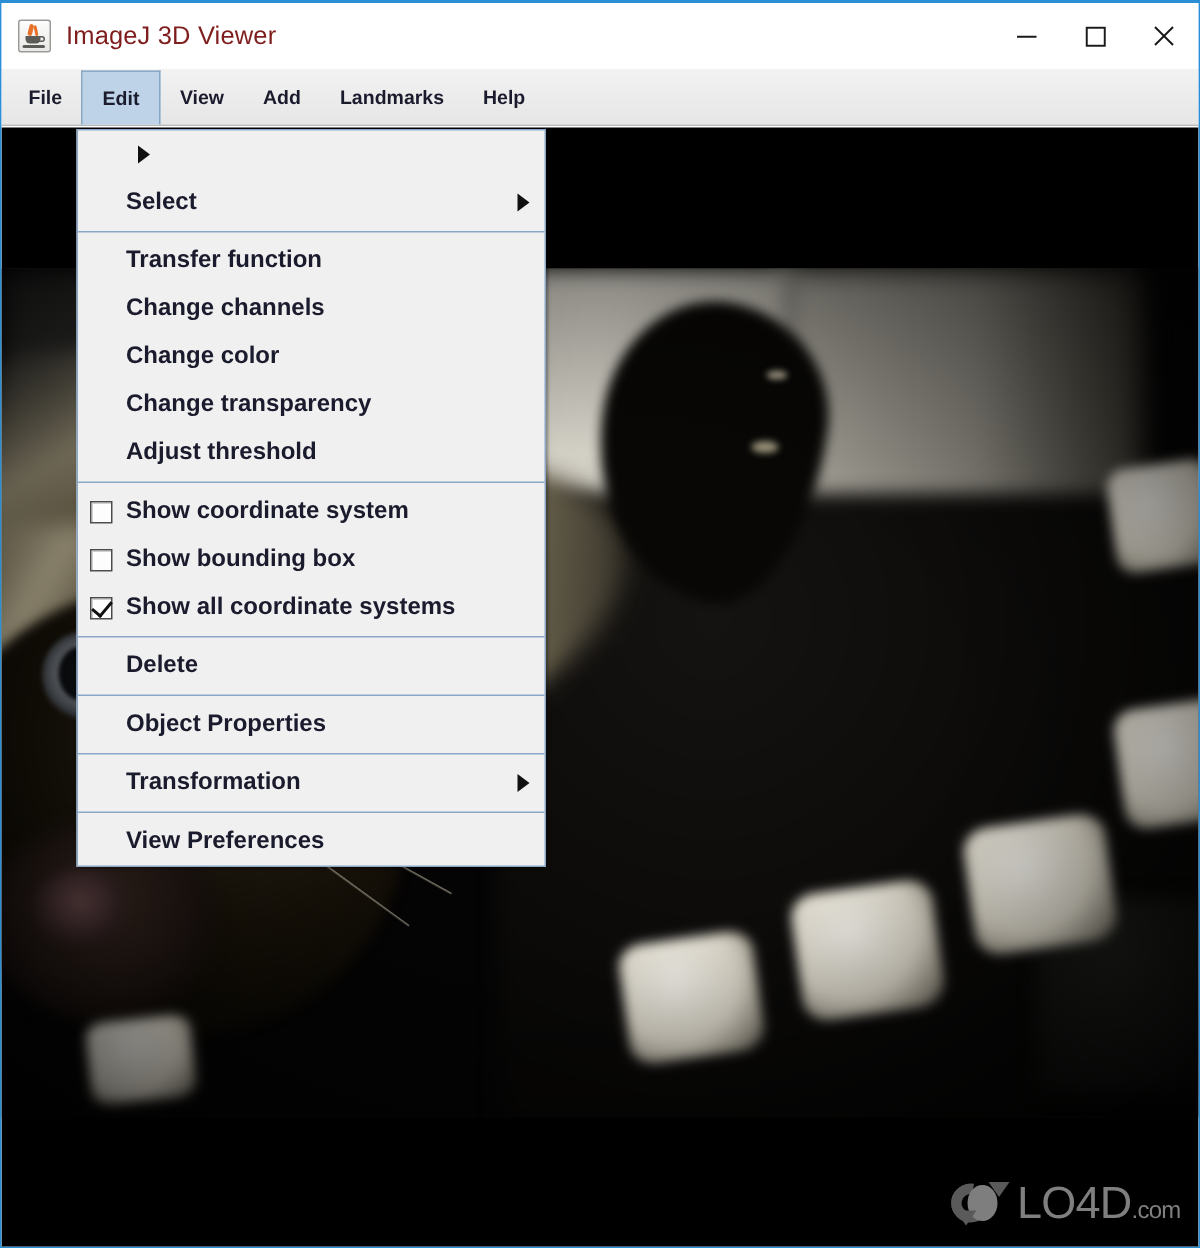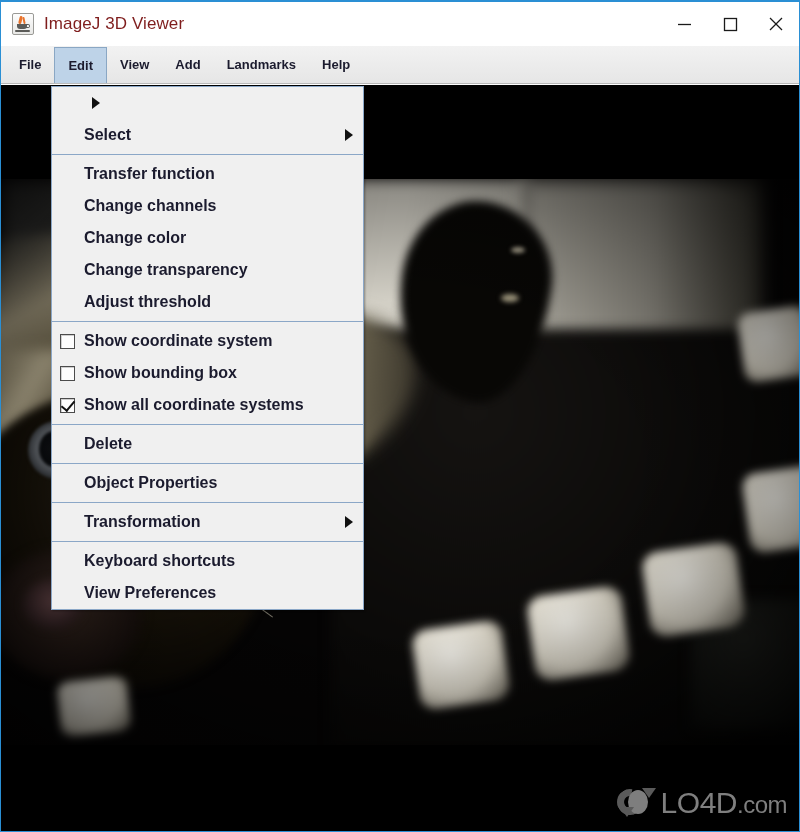--- a/index.html
+++ b/index.html
@@ -307,21 +307,21 @@
     width: 0; height: 0;
     border-left: 7px solid transparent;
     border-right: 7px solid transparent;
     border-bottom: 10px solid #6e6e6e;
     transform: rotate(180deg);
   }
   #wm-text {
     font-size: 30px; color: #9b9b9b; letter-spacing: -0.5px;
     font-family: "Liberation Sans", sans-serif;
   }
-  #wm-text .dotcom { font-size: 24px; }
+  #wm-text .dotcom { font-size: 16px; }
 
   
   #dropdown {
     position: absolute;
     left: 50px; top: 84px;
     width: 313px;
     background: #f0f0f0;
     border: 1px solid #8ba7c7;
     box-shadow: 1px 1px 2px rgba(0,0,0,.35);
     padding: 0;
@@ -523,21 +523,18 @@
     <div class="sep"></div>
 
     <div class="mi">
       <span class="mi-label">Transformation</span>
       <span class="arrow"></span>
     </div>
 
     <div class="sep"></div>
 
     <div class="mi">
-      <span class="mi-label">Keyboard shortcuts</span>
-    </div>
-    <div class="mi">
       <span class="mi-label">View Preferences</span>
     </div>
 
   </div>
 
 </div>
 
 </body></html>

